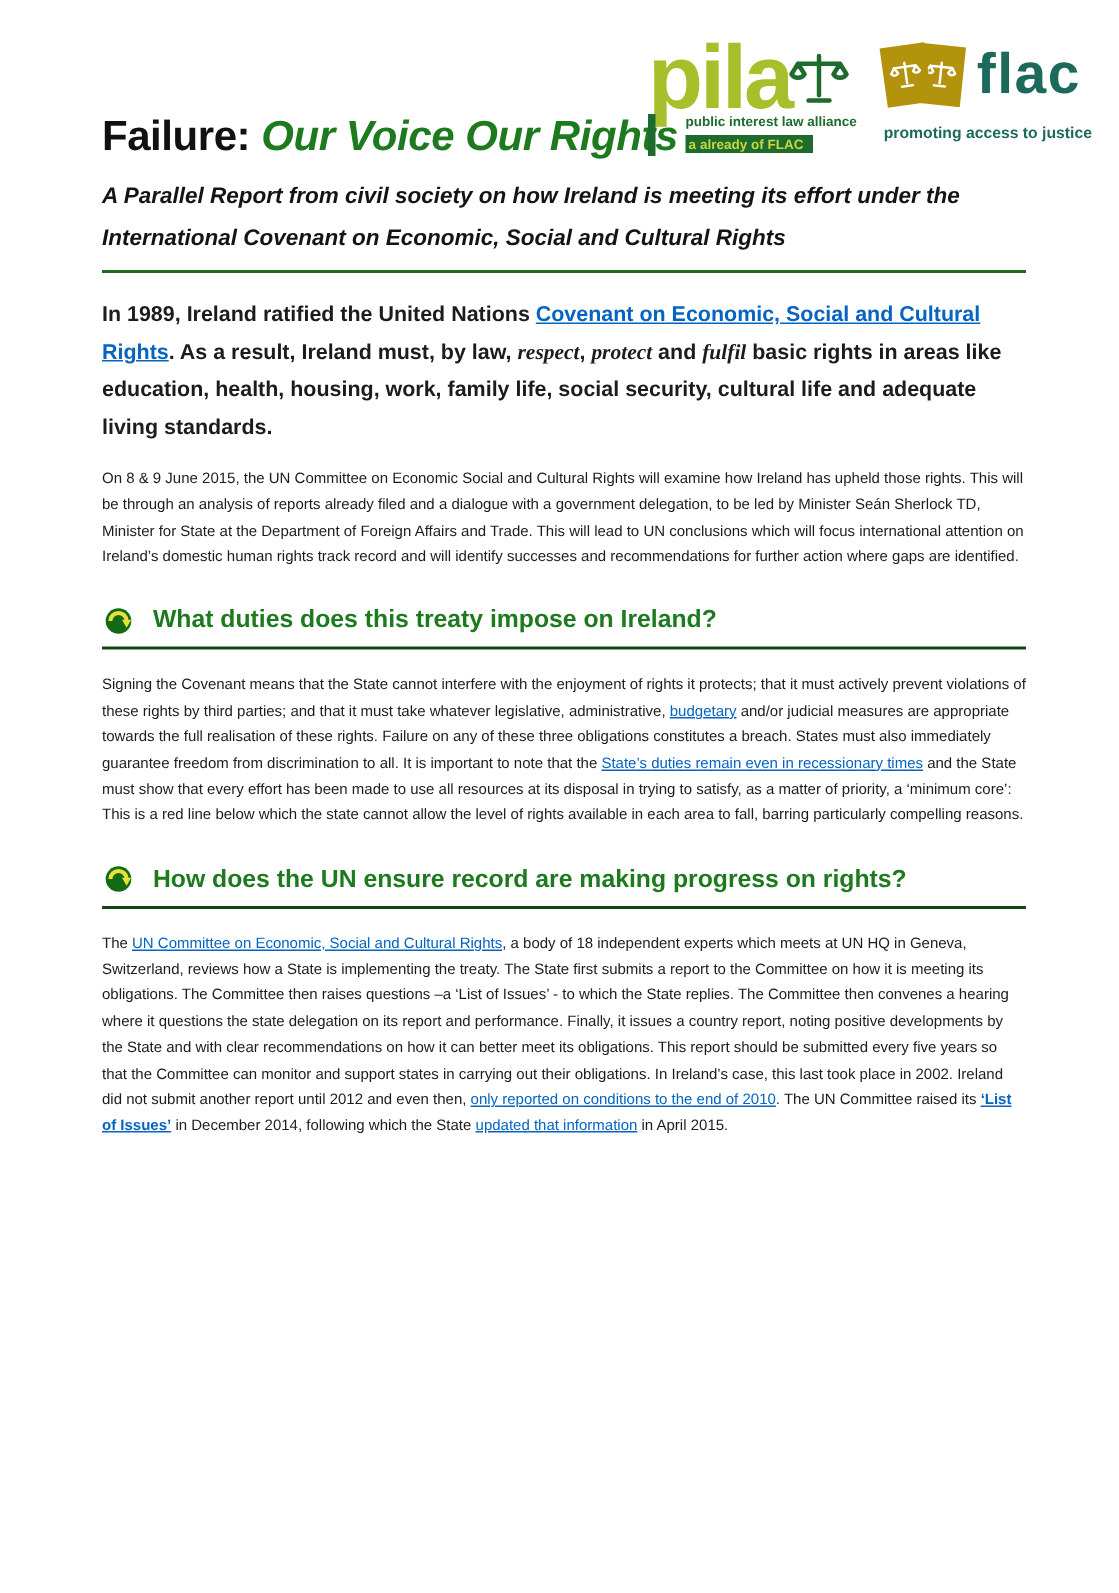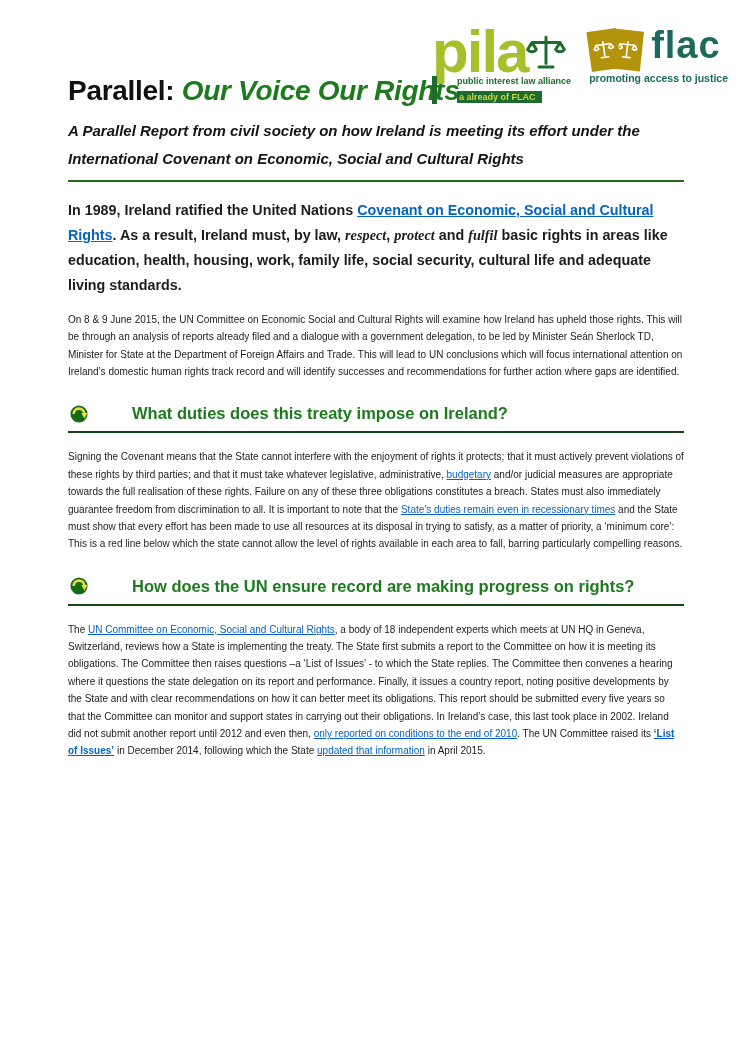--- a/index.html
+++ b/index.html
@@ -28,41 +28,41 @@
   
   .logos{position:absolute;top:30px;right:18px;display:flex;align-items:flex-start;gap:18px;}
   .pila-logo{display:flex;flex-direction:column;}
   .pila-top{display:flex;align-items:flex-end;}
   .pila-word{font-size:60px;font-weight:800;color:var(--pila-green);line-height:.72;letter-spacing:-2px;}
   .pila-scales{width:42px;height:40px;color:var(--pila-dark);margin-left:-2px;}
   .pila-taglines{border-left:5px solid var(--pila-dark);padding-left:20px;margin-top:3px;}
   .pila-t1{font-size:9px;font-weight:bold;color:var(--pila-dark);white-space:nowrap;}
   .pila-t2{display:inline-block;background:var(--pila-dark);color:#c8d63f;font-size:9px;font-weight:bold;padding:1px 6px 1px 2px;margin-top:1px;white-space:nowrap;}
   .flac-logo{display:flex;flex-direction:column;}
-  .flac-top{display:flex;align-items:flex-start;}
+  .flac-top{display:flex;align-items:center;}
   .flac-sq{width:30px;height:40px;background:var(--flac-gold);display:flex;align-items:center;justify-content:center;}
   .flac-sq.sq1{transform:rotate(-8deg);z-index:1;}
   .flac-sq.sq2{transform:rotate(6deg);margin-left:-7px;}
   .flac-sq svg{width:22px;height:22px;color:#ffffff;}
   .flac-word{font-size:38px;font-weight:bold;color:var(--flac-teal);line-height:.8;margin-left:9px;letter-spacing:1px;}
-  .flac-tagline{font-size:10.5px;font-weight:bold;color:var(--flac-teal);margin-top:2px;white-space:nowrap;}
+  .flac-tagline{font-size:10.5px;font-weight:bold;color:var(--flac-teal);margin-top:13px;white-space:nowrap;}
   
   .title{margin:36px 0 0;font-size:28px;line-height:1.1;letter-spacing:-.3px;font-weight:800;color:#111;}
   .title .t-main{color:var(--heading-green);font-style:italic;}
   .subtitle{margin:10px 0 8px;max-width:648px;font-size:15px;font-style:italic;font-weight:bold;line-height:1.85;color:#141414;}
   .rule{height:0;border:0;}
   .top-rule{border-top:2.5px solid var(--rule-green);margin:6px 0 16px;}
   
   .para{margin:0 0 13px;font-size:10px;line-height:1.74;}
   .bold-para{font-weight:bold;font-size:14.3px;}
   .seg-i{font-style:italic;font-family:Liberation Serif, serif;}
   .seg-b{font-weight:normal;margin-top:24px;}
   .seg-l,.seg-lb{color:var(--link-blue);text-decoration:underline;cursor:pointer;}
   .seg-lb{font-weight:bold;}
-  .sec-head{display:flex;align-items:center;gap:44px;margin:24px 0 0 2px;}
+  .sec-head{display:flex;align-items:center;gap:14px;margin:24px 0 0 2px;}
   .sec-head h2{margin:0;font-size:16.5px;font-weight:800;color:var(--heading-green);}
   .bullet{width:18px;height:18px;flex:0 0 auto;}
   .sec-rule{border-top:2px solid var(--rule-dark);margin:8px 0 15px;}
 </style>
 </head>
 <body>
 
 <div class="page">
 
   <div class="logos">
@@ -89,21 +89,21 @@
           <svg viewBox="0 0 24 22">
             <path d="M12 2 V17 M8 19 H16 M4 5 H20 M1.5 9 A3 3 0 0 0 6.5 9 M4 5 L1.5 9 M4 5 L6.5 9 M17.5 9 A3 3 0 0 0 22.5 9 M20 5 L17.5 9 M20 5 L22.5 9" fill="none" stroke="currentColor" stroke-width="1.8" stroke-linecap="round"></path>
           </svg>
         </div>
         <span class="flac-word">flac</span>
       </div>
       <div class="flac-tagline">promoting access to justice</div>
     </div>
   </div>
 
-  <h1 class="title"><span class="t-prefix">Parallel: </span><span class="t-main">Our Voice Our Rights</span></h1>
+  <h1 class="title"><span class="t-prefix">Failure: </span><span class="t-main">Our Voice Our Rights</span></h1>
 
   <p class="subtitle">A Parallel Report from civil society on how Ireland is meeting its effort under the International Covenant on Economic, Social and Cultural Rights</p>
 
   <div class="rule top-rule"></div>
 
   <p class="para bold-para"><span class="seg-p">In 1989, Ireland ratified the United Nations </span><a class="seg-l">Covenant on Economic, Social and Cultural Rights</a><span class="seg-p">. As a result, Ireland must, by law, </span><span class="seg-i">respect</span><span class="seg-p">, </span><span class="seg-i">protect</span><span class="seg-p"> and </span><span class="seg-i">fulfil</span><span class="seg-p"> basic rights in areas like education, health, housing, work, family life, social security, cultural life and adequate living standards.</span></p>
 
   <p class="para"><span class="seg-p">On 8 &amp; 9 June 2015, the UN Committee on Economic Social and Cultural Rights will examine how Ireland has upheld those rights. This will be through an analysis of reports already filed and a dialogue with a government delegation, to be led by Minister Seán Sherlock TD, Minister for State at the Department of Foreign Affairs and Trade. This will lead to UN conclusions which will focus international attention on Ireland’s domestic human rights track record and will identify successes and recommendations for further action where gaps are identified.</span></p>
 
   <section>

